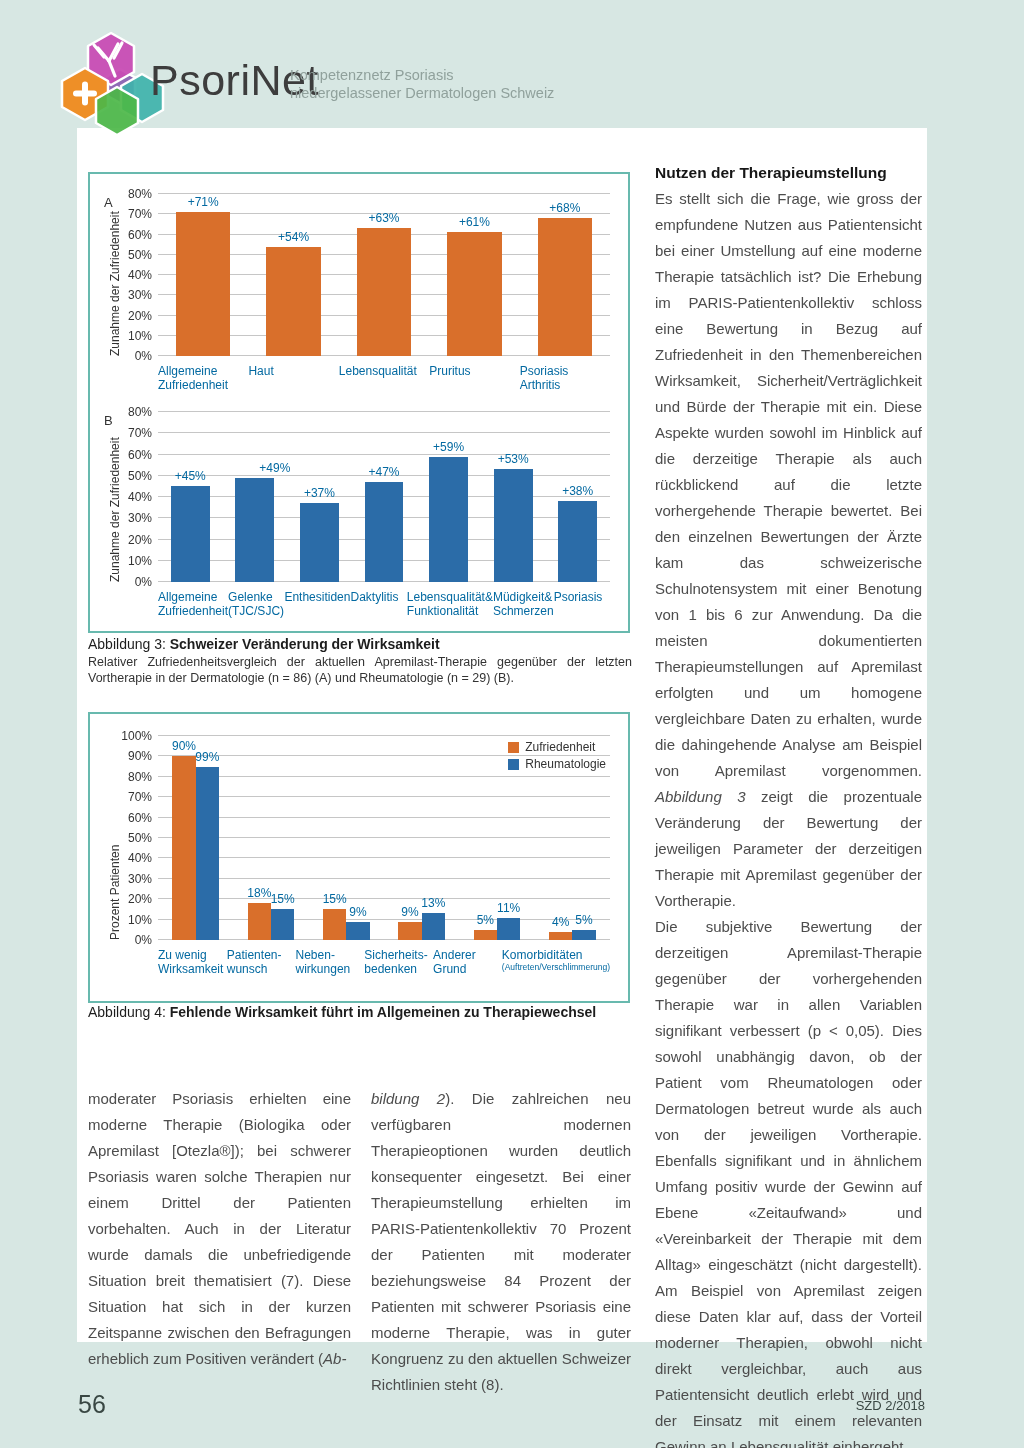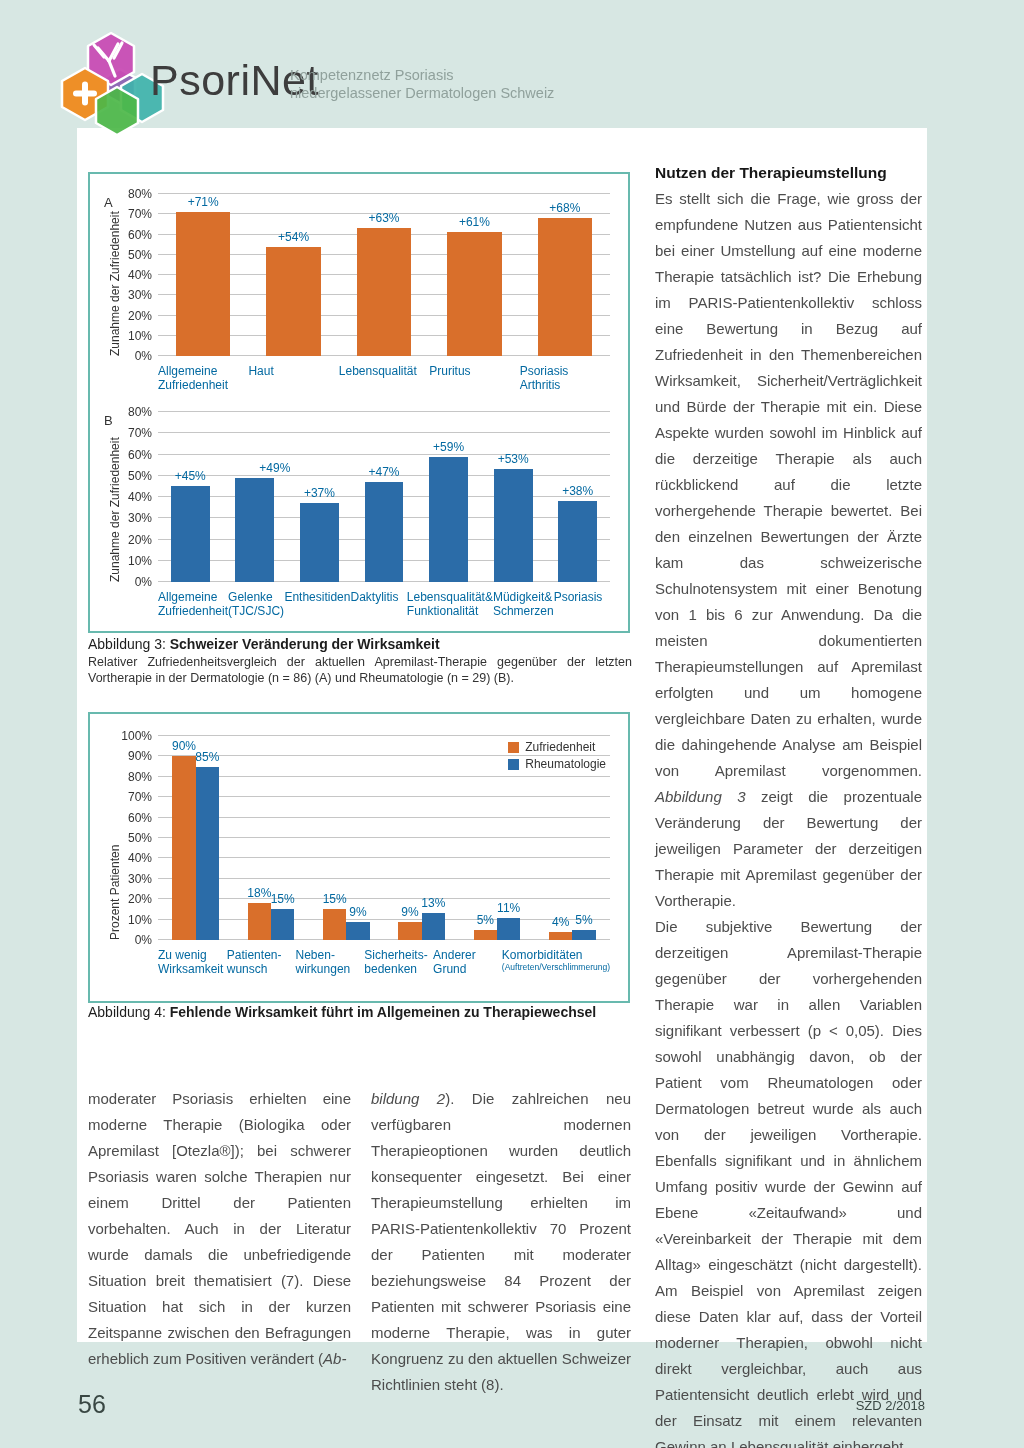--- a/index.html
+++ b/index.html
@@ -249,21 +249,21 @@
           <div class="ytick" style="bottom: calc(70% - 7px);">70%</div>
           <div class="gridline" style="bottom: 80%;"></div>
           <div class="ytick" style="bottom: calc(80% - 7px);">80%</div>
           <div class="gridline" style="bottom: 90%;"></div>
           <div class="ytick" style="bottom: calc(90% - 7px);">90%</div>
           <div class="gridline" style="bottom: 100%;"></div>
           <div class="ytick" style="bottom: calc(100% - 7px);">100%</div>
           <div class="bar" style="left: 3.16667%; width: 5.16667%; height: 90%; background: rgb(217, 111, 43);"></div>
           <div class="vlabel" style="left: 5.75%; bottom: calc(90% + 3px);">90%</div>
           <div class="bar" style="left: 8.33333%; width: 5.16667%; height: 85%; background: rgb(43, 108, 168);"></div>
-          <div class="vlabel" style="left: 10.9167%; bottom: calc(85% + 3px);">85%</div>
+          <div class="vlabel" style="left: 10.9167%; bottom: calc(85% + 3px);">99%</div>
           <div class="bar" style="left: 19.8333%; width: 5.16667%; height: 18%; background: rgb(217, 111, 43);"></div>
           <div class="vlabel" style="left: 22.4167%; bottom: calc(18% + 3px);">18%</div>
           <div class="bar" style="left: 25%; width: 5.16667%; height: 15%; background: rgb(43, 108, 168);"></div>
           <div class="vlabel" style="left: 27.5833%; bottom: calc(15% + 3px);">15%</div>
           <div class="bar" style="left: 36.5%; width: 5.16667%; height: 15%; background: rgb(217, 111, 43);"></div>
           <div class="vlabel" style="left: 39.0833%; bottom: calc(15% + 3px);">15%</div>
           <div class="bar" style="left: 41.6667%; width: 5.16667%; height: 9%; background: rgb(43, 108, 168);"></div>
           <div class="vlabel" style="left: 44.25%; bottom: calc(9% + 3px);">9%</div>
           <div class="bar" style="left: 53.1667%; width: 5.16667%; height: 9%; background: rgb(217, 111, 43);"></div>
           <div class="vlabel" style="left: 55.75%; bottom: calc(9% + 3px);">9%</div>

